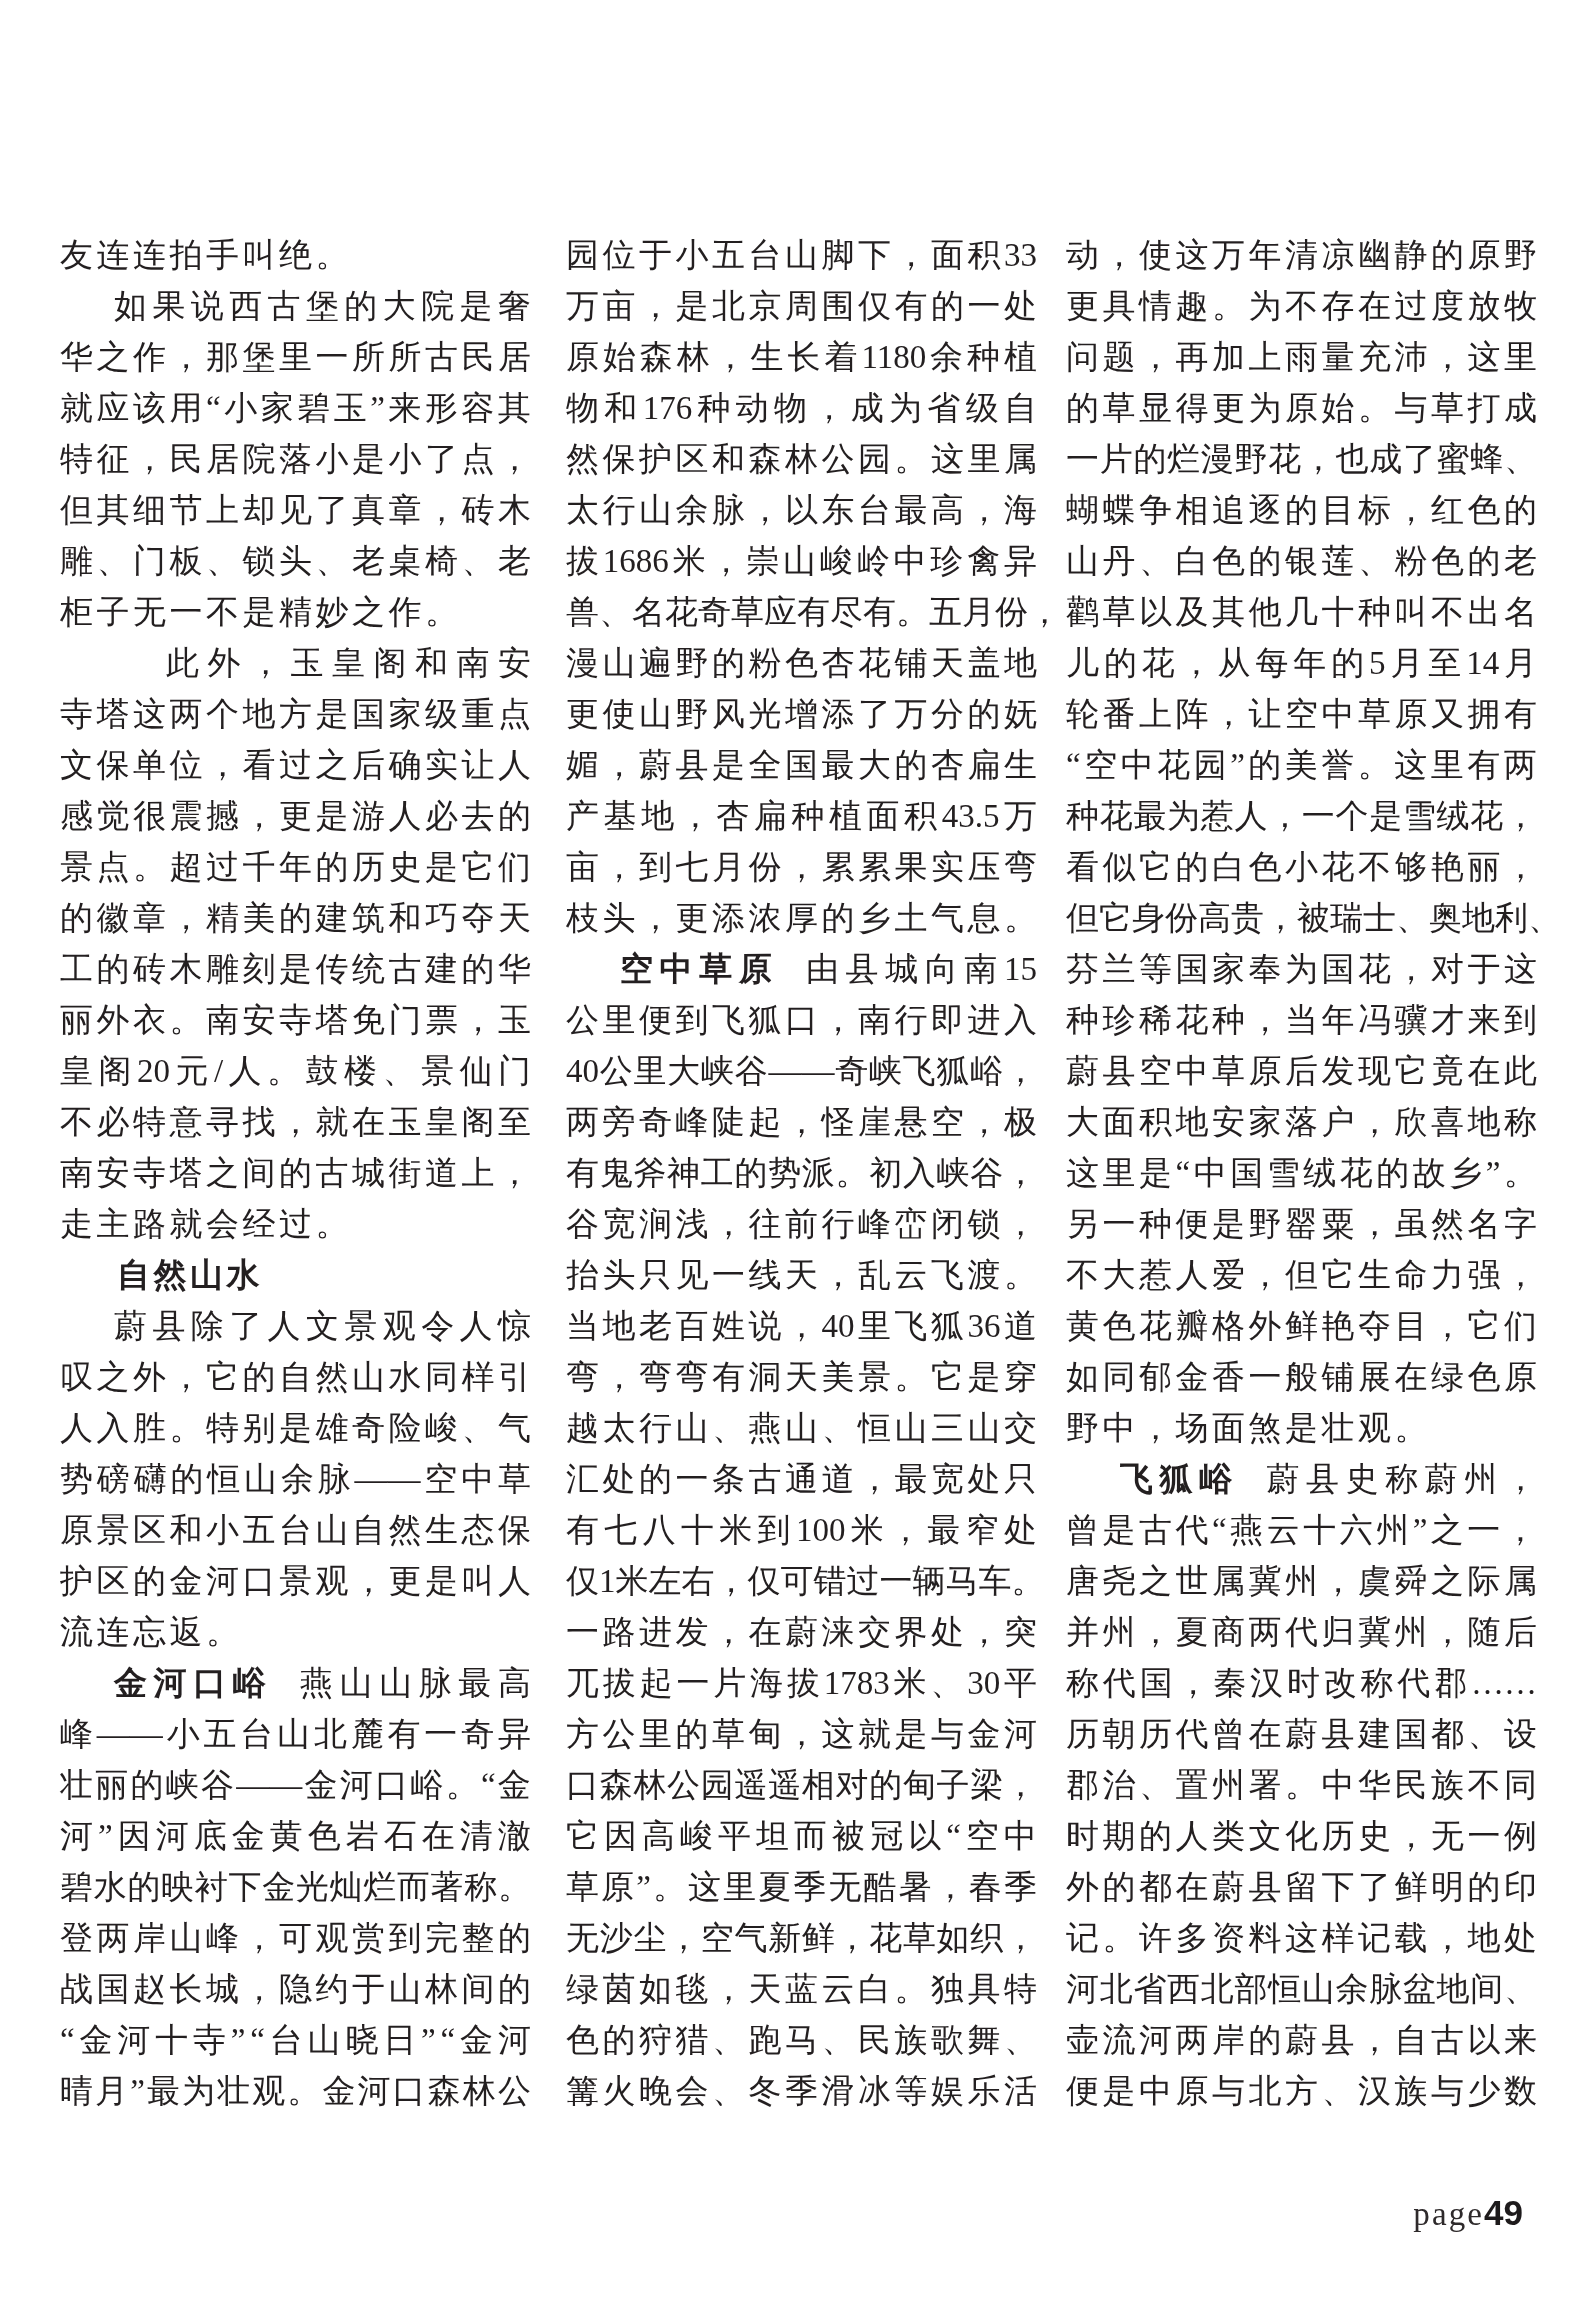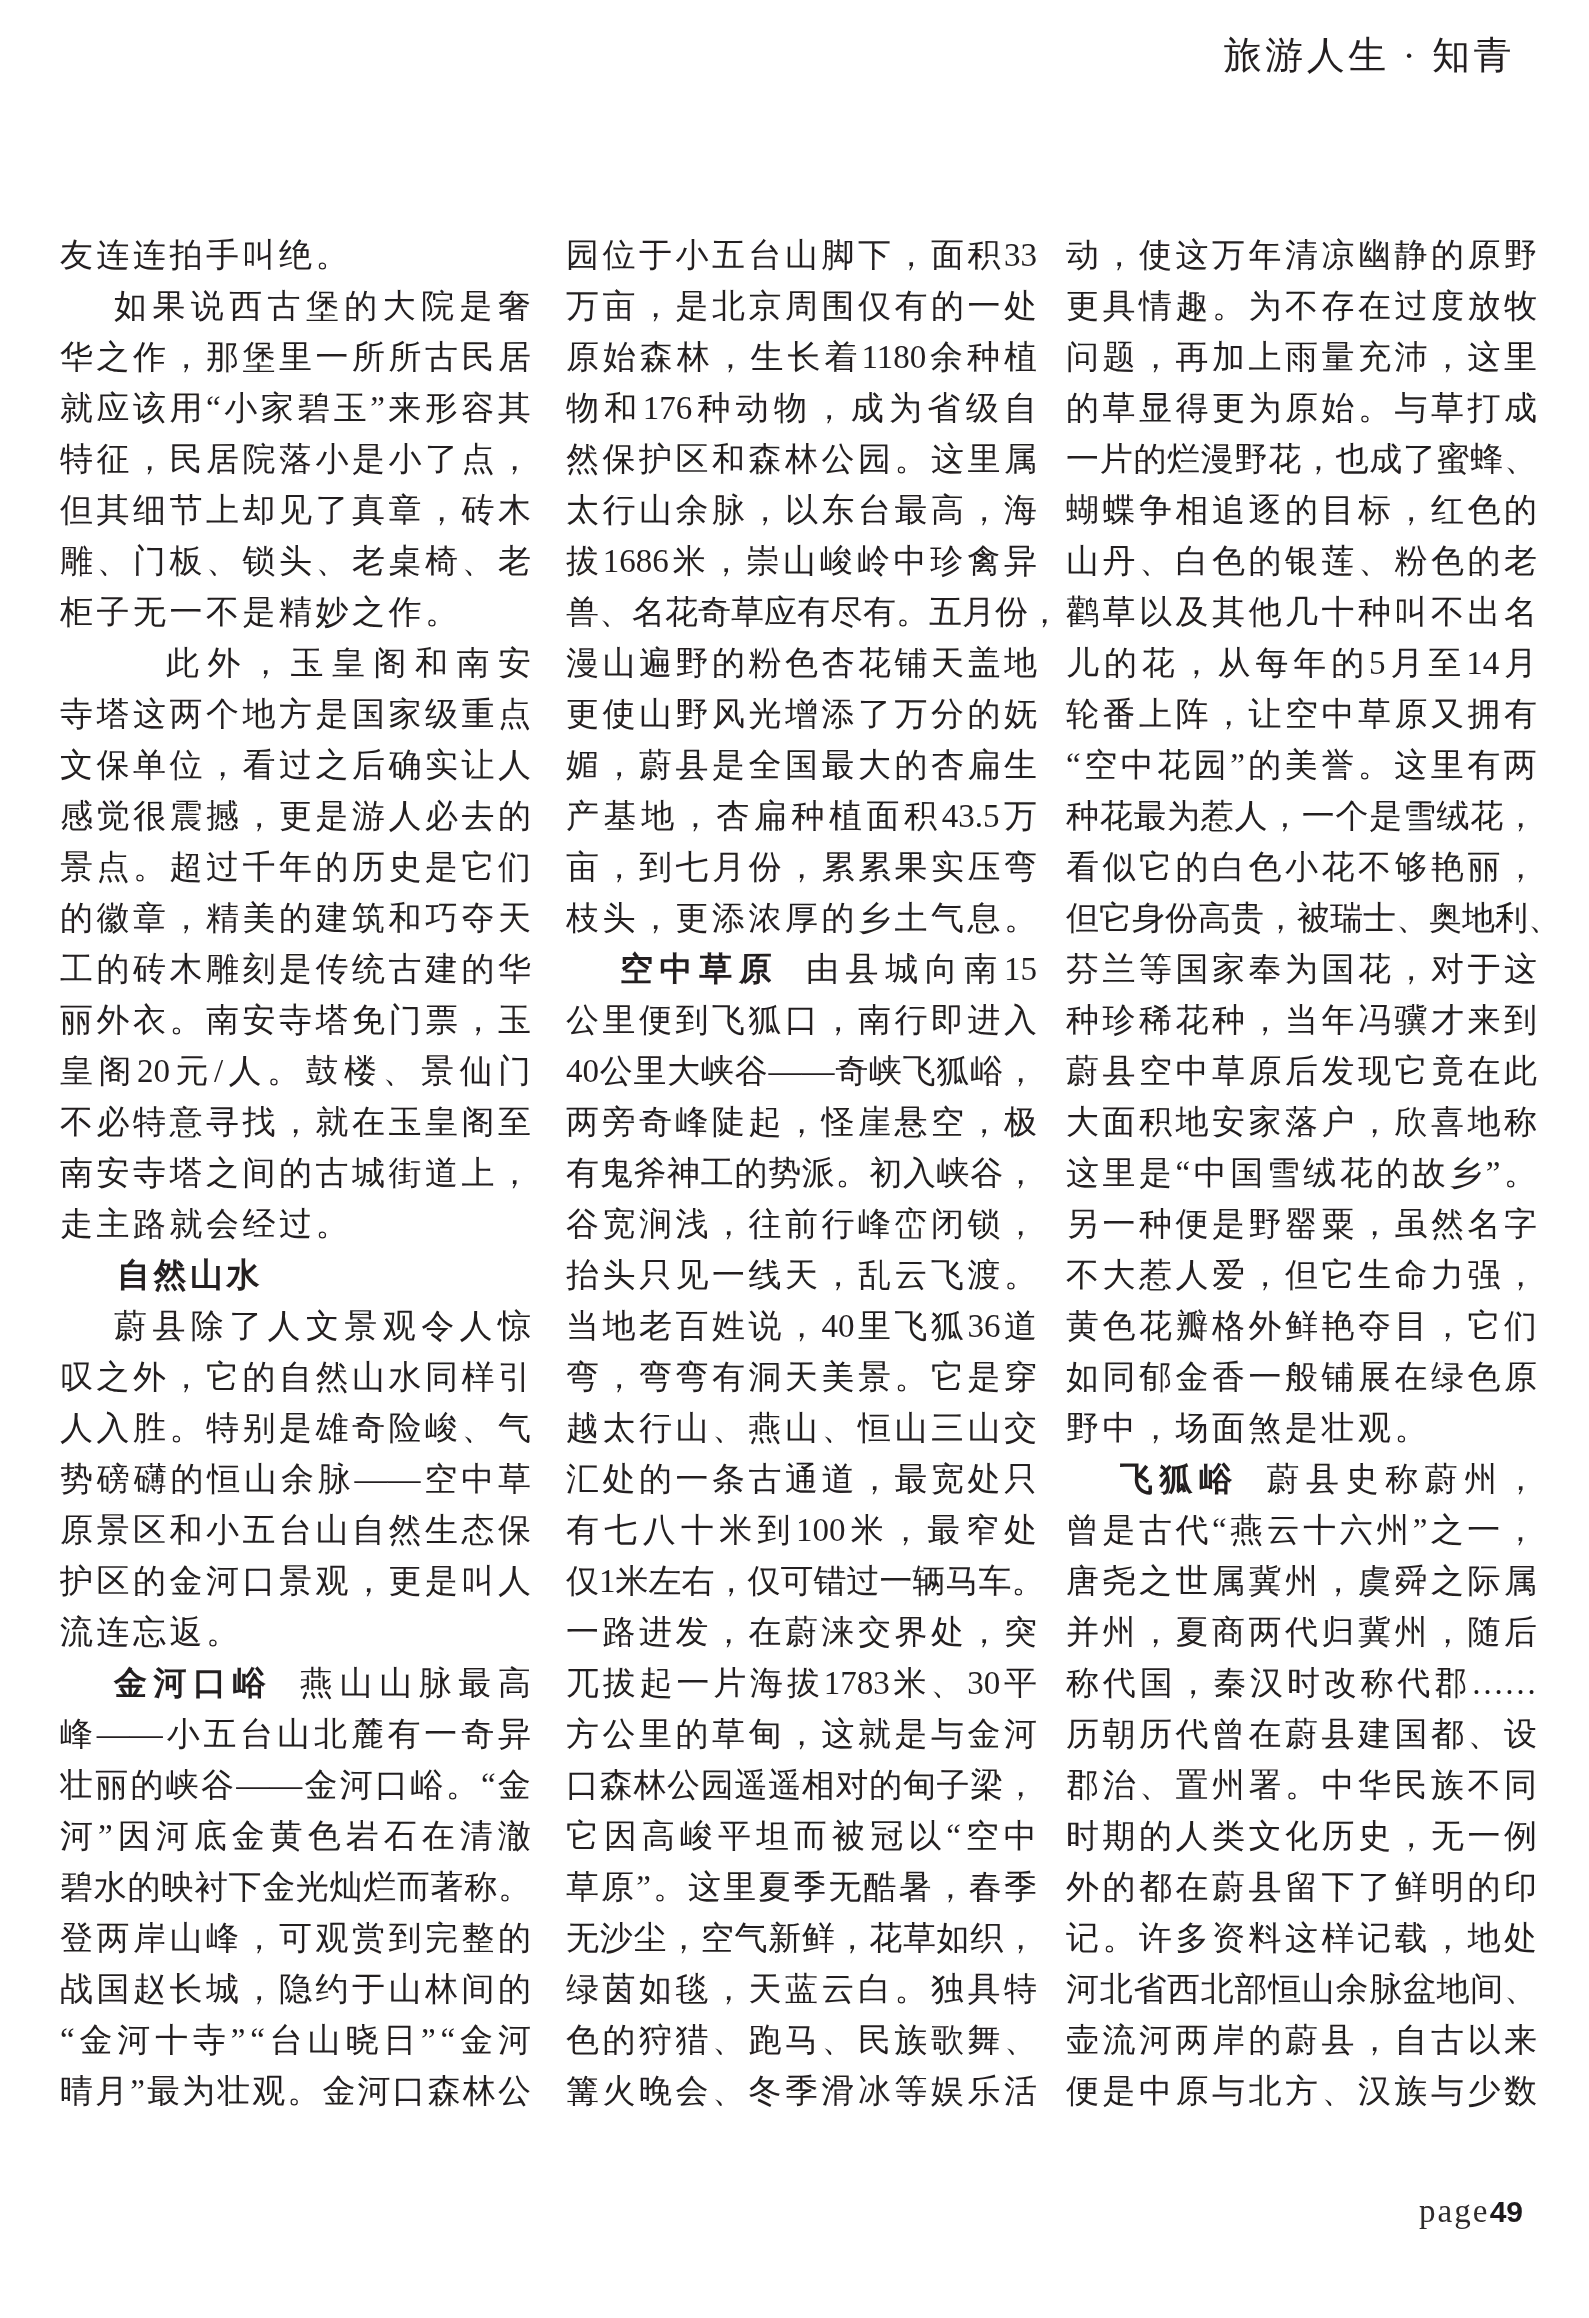--- a/index.html
+++ b/index.html
@@ -51,31 +51,30 @@
     display:flex;
     align-items:baseline;
   }
   .footer .pl {
     font-size:33px;
     color:#2e2a2b;
     letter-spacing:2.1px;
     font-family:"Liberation Serif","DejaVu Serif",serif;
   }
   .footer .pn {
-    font-size:30px;
+    font-size:35px;
     font-weight:bold;
     color:#1d1a1b;
     font-family:"Liberation Sans","DejaVu Sans",sans-serif;
   }
 </style>
 </head>
 <body>
 
 <div class="page">
-  <div class="header">旅游人生 · 知青</div>
 
   <div class="col" id="col0">
       <div class="line">
         <span class="tk">友</span>
         <span class="tk">连</span>
         <span class="tk">连</span>
         <span class="tk">拍</span>
         <span class="tk">手</span>
         <span class="tk">叫</span>
         <span class="tk">绝</span>

